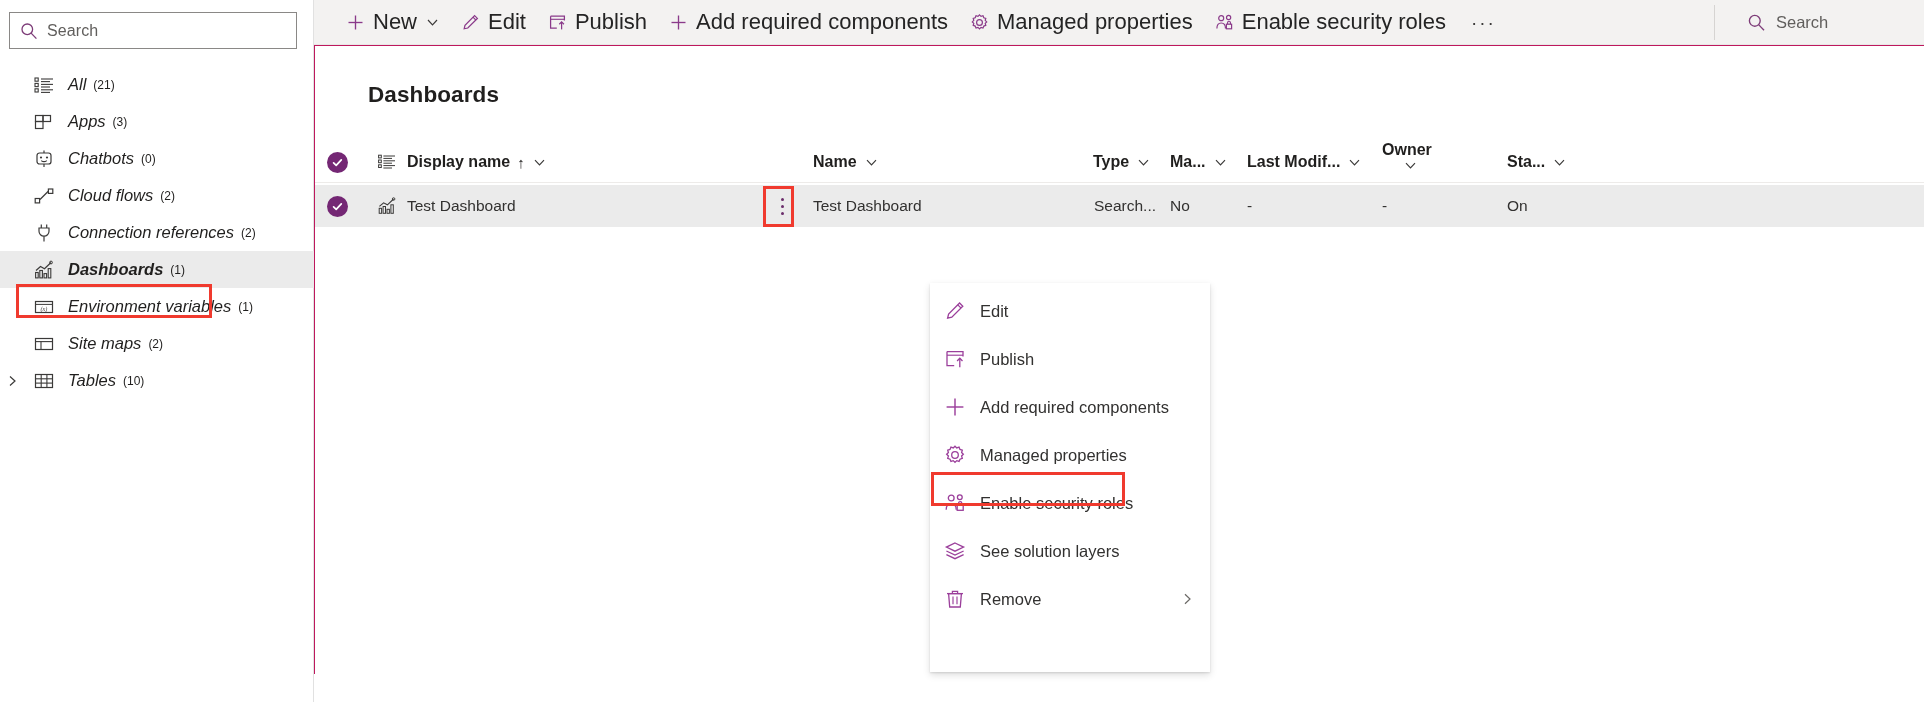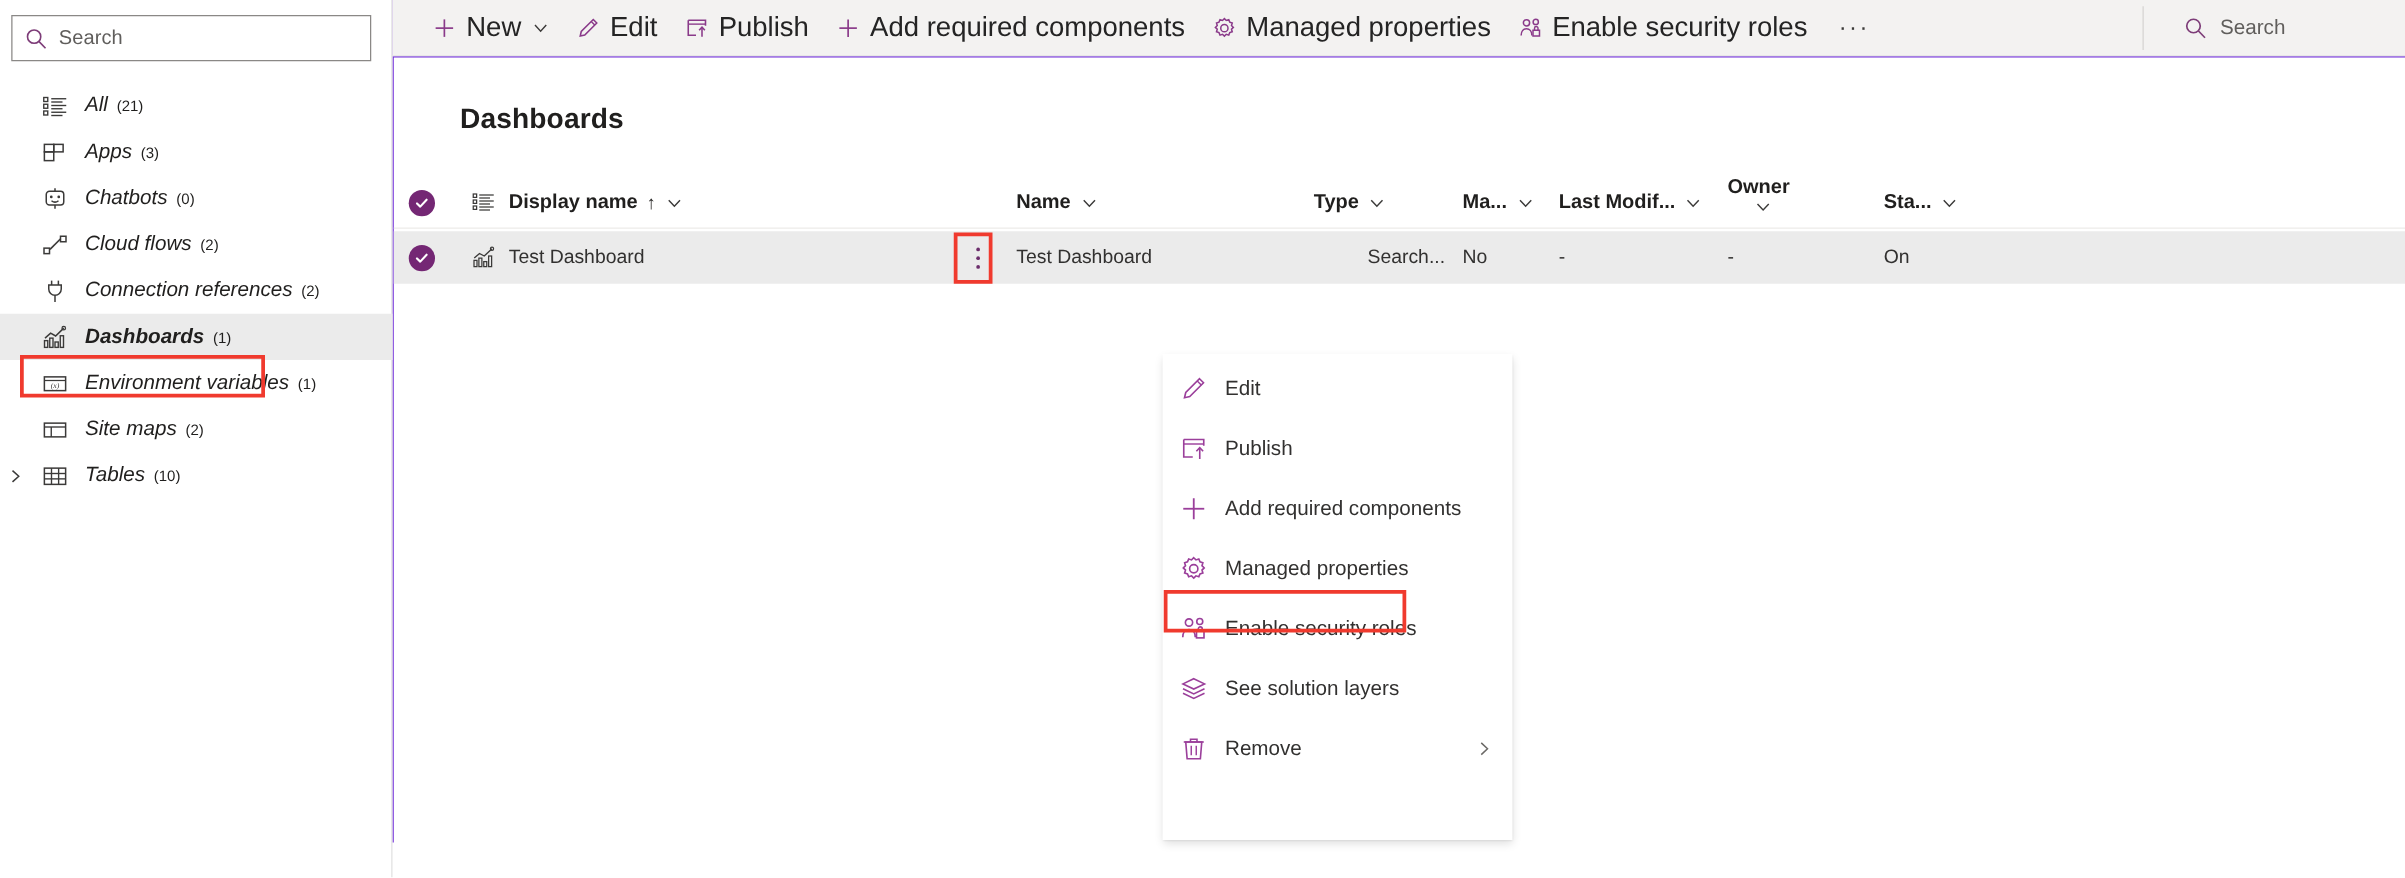--- a/index.html
+++ b/index.html
@@ -4,21 +4,21 @@
 <style>
   * { box-sizing: border-box; }
   html, body {
     margin: 0; padding: 0;
     width: 1924px; height: 702px;
     overflow: hidden;
     background: #ffffff;
     font-family: "Liberation Sans", sans-serif;
     -webkit-font-smoothing: antialiased;
   }
-  #app { position: relative; width: 1924px; height: 674px; background:#6d28d9;text-align:center; }
+  #app { position: relative; width: 1924px; height: 674px; background:#be185d;text-align:center; }
 
   
   #sidebar {
     position: absolute; left: 0; top: 0; width: 314px; height: 702px;
     background: #ffffff;
     border-right: 1px solid #e1e1e1;
   }
   #search-box {
     position: absolute; left: 9px; top: 12px; width: 288px; height: 37px;
     border: 1px solid #8a8886; background:#fff;
@@ -437,21 +437,21 @@
 
       <div class="hcell" style="left:498px;">
         <span>Name</span>
         <span class="caret">
           <svg viewBox="0 0 13 13">
               <polyline points="2,4.2 6.5,9 11,4.2" fill="none" stroke="#3b3a39" stroke-width="1.15"></polyline>
             </svg>
         </span>
       </div>
 
-      <div class="hcell" style="left:736px;">
+      <div class="hcell" style="left:778px;">
         <span>Type</span>
         <span class="caret">
           <svg viewBox="0 0 13 13">
               <polyline points="2,4.2 6.5,9 11,4.2" fill="none" stroke="#3b3a39" stroke-width="1.15"></polyline>
             </svg>
         </span>
       </div>
 
       <div class="hcell" style="left:855px;">
         <span>Ma...</span>

